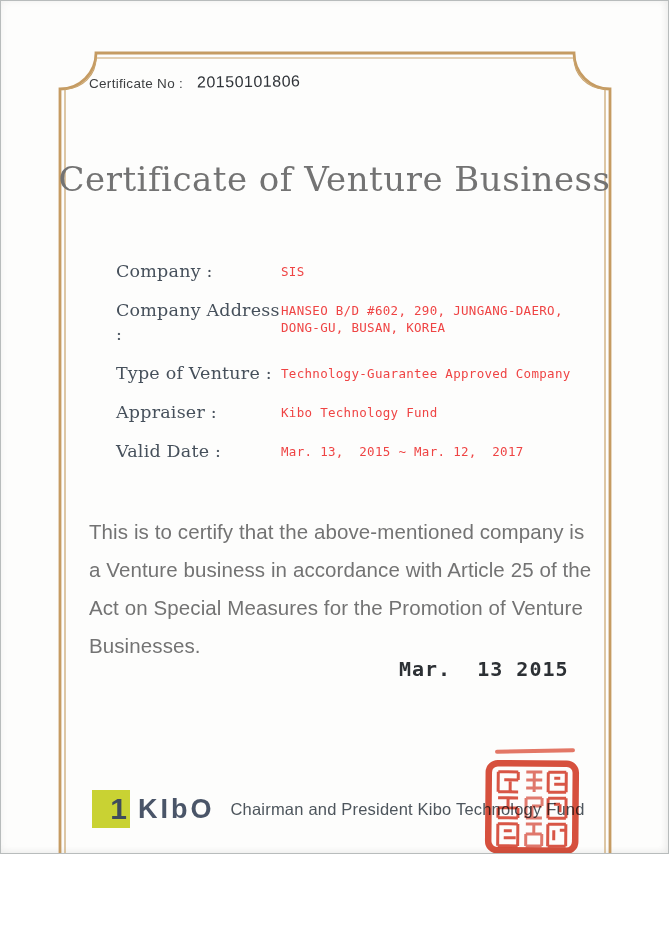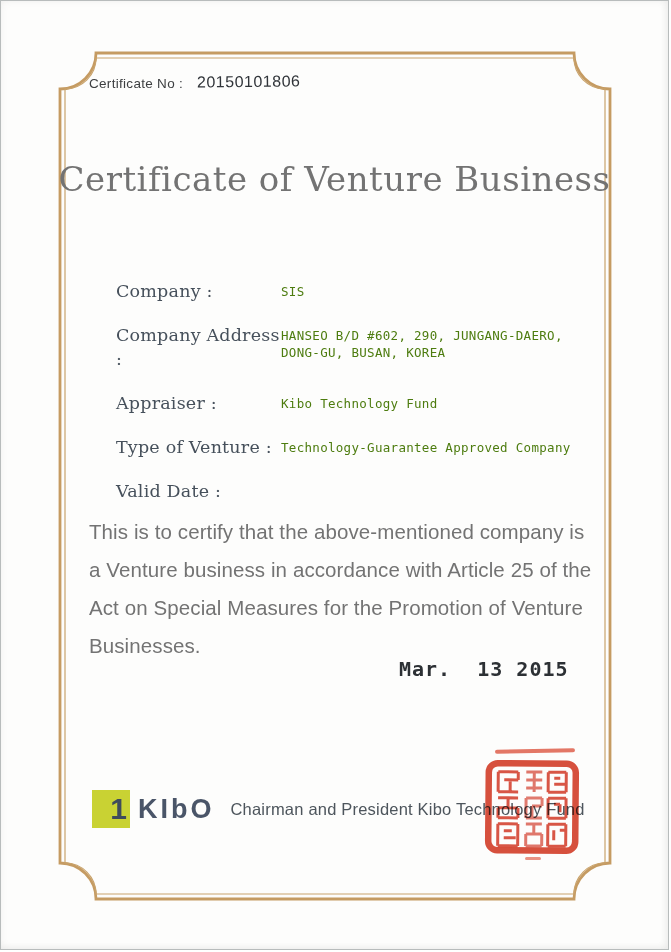--- a/index.html
+++ b/index.html
@@ -1,39 +1,39 @@
 <!DOCTYPE html>
 <html><head>
 <meta charset="utf-8">
 <style>
   * { margin:0; padding:0; box-sizing:border-box; }
   body { background:#ffffff; font-family:"Liberation Sans", sans-serif; }
   .page {
-    position:relative; width:669px; height:950px;
+    position:relative; width:669px; height:854px;
     background:#fdfdfc; border:1px solid #b8bcbc; overflow:hidden;
     box-shadow: inset 0 0 8px rgba(0,0,0,0.05), inset -3px -2px 6px rgba(0,0,0,0.04);
   }
   .frame-svg { position:absolute; left:57px; top:50px; }
   .cert-no { position:absolute; left:88px; top:72px; display:flex; align-items:flex-start; gap:14px; }
   .cert-no-label { font-size:13.5px; color:#3d3f41; letter-spacing:0.3px; padding-top:3px; }
   .cert-no-value { font-size:16px; color:#303439; letter-spacing:0.5px; transform:translateY(0px) rotate(-0.6deg); }
   .title {
     position:absolute; left:0; right:0; top:158px; text-align:center;
     font-family:"DejaVu Serif", serif; font-size:34px; font-weight:normal;
     color:#737373; letter-spacing:0.5px;
   }
   .fields { position:absolute; left:115px; top:258px; width:480px; }
-  .field-row { display:flex; align-items:flex-start; margin-bottom:15px;margin-top:20px; }
+  .field-row { display:flex; align-items:flex-start; margin-bottom:15px; }
   .field-label {
     width:165px; flex:0 0 165px; font-family:"DejaVu Serif", serif;
     font-size:17.5px; color:#46505b; line-height:24px; letter-spacing:0.2px;
   }
   .field-value {
     width:356px; font-family:"DejaVu Sans Mono", monospace;
-    font-size:12.5px; color:#4d7c0f; line-height:17px; letter-spacing:0.3px;
+    font-size:12.5px; color:#ef4444; line-height:17px; letter-spacing:0.3px;
     padding-top:4px; white-space:pre-wrap;
   }
   .statement {
     position:absolute; left:88px; top:512px; width:512px;
     font-size:20.5px; color:#737373; line-height:38px; letter-spacing:0.1px;
   }
   .issue-date {
     position:absolute; left:398px; top:656px;
     font-family:"DejaVu Sans Mono", monospace; font-size:20px; font-weight:bold;
     color:#2c3034; letter-spacing:1px; white-space:pre;
@@ -86,29 +86,30 @@
   <div class="fields">
     <div class="field-row">
       <span class="field-label">Company :</span>
       <span class="field-value">SIS</span>
     </div>
     <div class="field-row">
       <span class="field-label">Company Address :</span>
       <span class="field-value">HANSEO B/D #602, 290, JUNGANG-DAERO, DONG-GU, BUSAN, KOREA</span>
     </div>
     <div class="field-row">
+      <span class="field-label">Type of Venture :</span>
+      <span class="field-value">Technology-Guarantee Approved Company</span>
+    </div>
+    <div class="field-row">
       <span class="field-label">Appraiser :</span>
       <span class="field-value">Kibo Technology Fund</span>
     </div>
     <div class="field-row">
-      <span class="field-label">Type of Venture :</span>
-      <span class="field-value">Technology-Guarantee Approved Company</span>
-    </div>
-    <div class="field-row">
       <span class="field-label">Valid Date :</span>
+      <span class="field-value">Mar. 13,  2015 ~ Mar. 12,  2017</span>
     </div>
   </div>
 
   <p class="statement">This is to certify that the above-mentioned company is a Venture business in accordance with Article 25 of the Act on Special Measures for the Promotion of Venture Businesses.</p>
 
   <div class="issue-date">Mar.  13 2015</div>
 
   <div class="footer">
     <div class="logo">
       <span class="logo-square">

